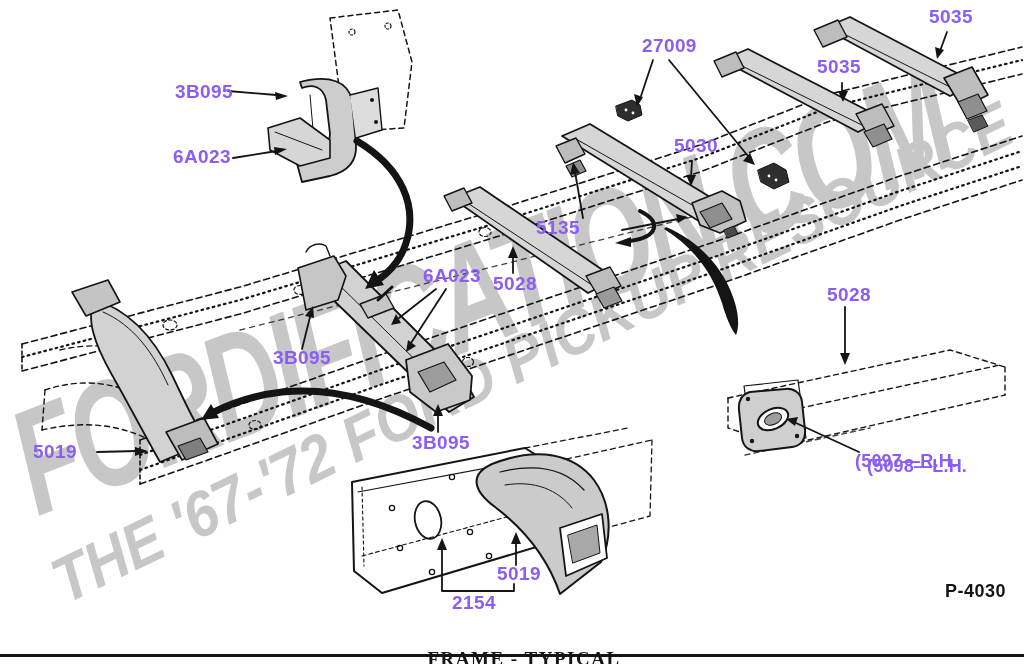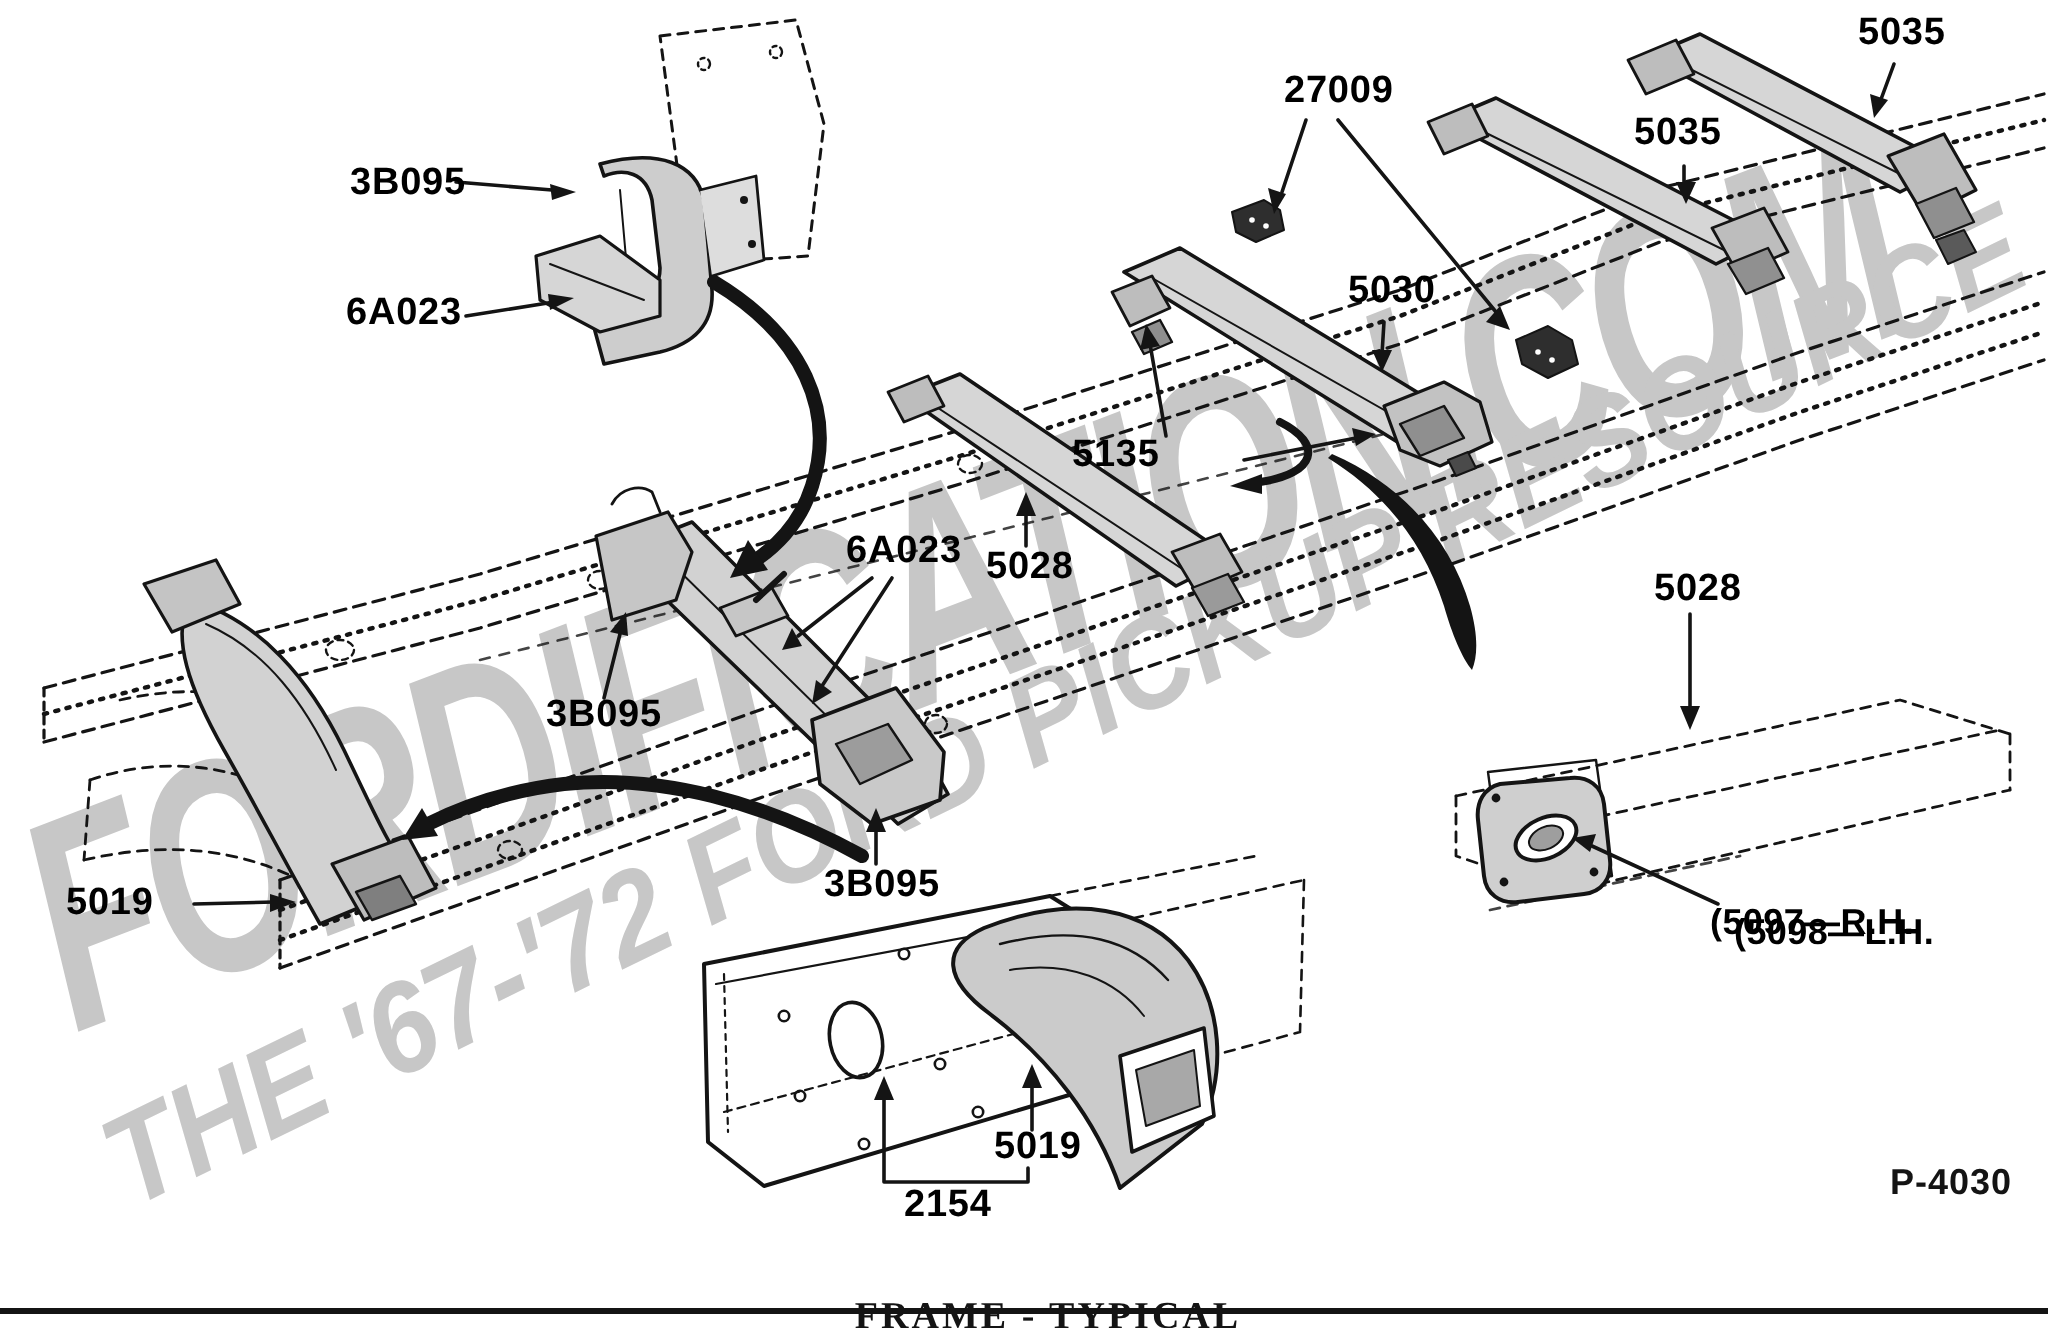--- a/index.html
+++ b/index.html
@@ -8,21 +8,21 @@
     font-family:"Liberation Sans",sans-serif;
   }
   .wm{
     position:absolute;font-family:"Liberation Sans",sans-serif;font-weight:700;font-style:italic;
     color:#c7c7c7;transform-origin:0 0;white-space:pre;line-height:1;user-select:none;
   }
   #wm1{left:-8px;top:398px;font-size:150px;letter-spacing:-6px;transform:rotate(-21deg) scaleX(.68);}
   #wm2{left:42px;top:556px;font-size:64px;letter-spacing:0;transform:rotate(-26deg) scaleX(.9);}
   #art{position:absolute;left:0;top:0;}
   .lbl{
-    position:absolute;font:700 19px "Liberation Sans",sans-serif;color:#000000;
+    position:absolute;font:700 19px "Liberation Sans",sans-serif;color:#8b5cf6;
     letter-spacing:.4px;white-space:pre;line-height:1;
   }
   .lbl.small{font-size:18px;letter-spacing:.2px;}
   #caption{
     position:absolute;left:378px;top:617px;width:292px;text-align:center;
     font-family:"Liberation Serif",serif;font-weight:700;color:#141414;white-space:pre;line-height:1;
   }
   #caption .c1{font-size:19px;letter-spacing:1.5px;}
   #plate{position:absolute;left:945px;top:581px;font:700 18px "Liberation Sans",sans-serif;color:#141414;letter-spacing:.5px;}
   #bottom-rule{position:absolute;left:0;top:654px;width:1024px;height:3px;background:#141414;}

